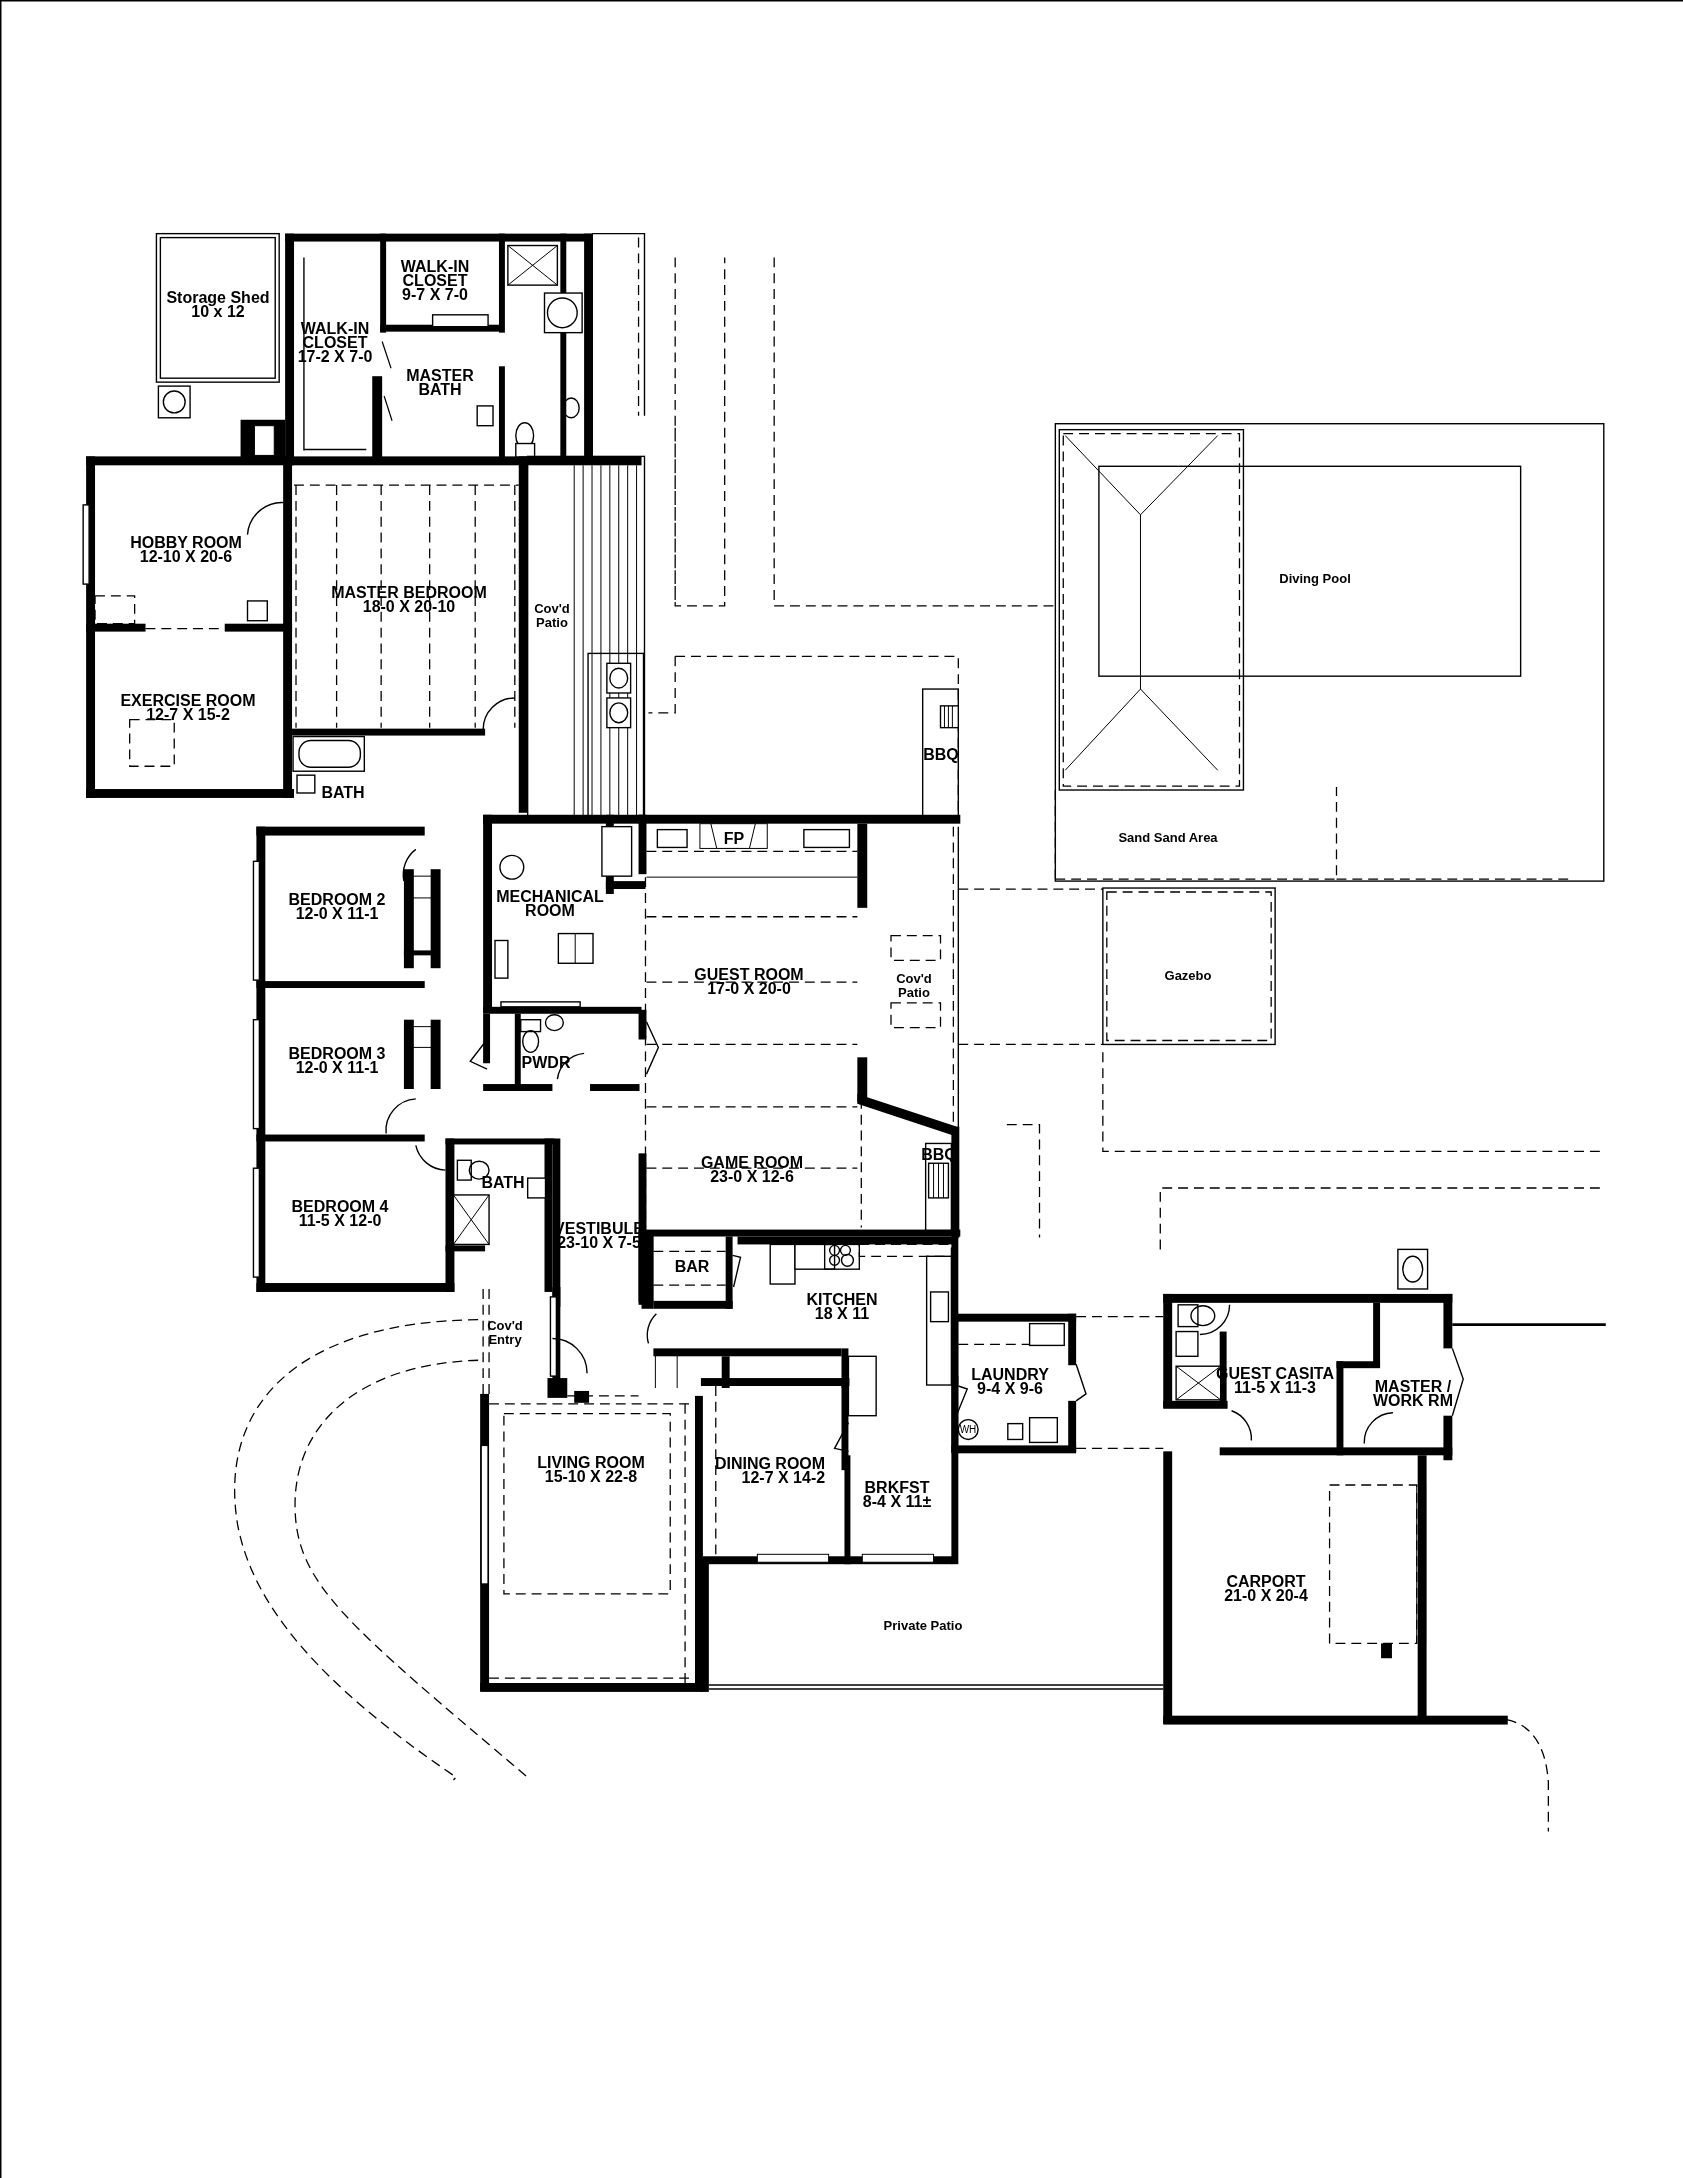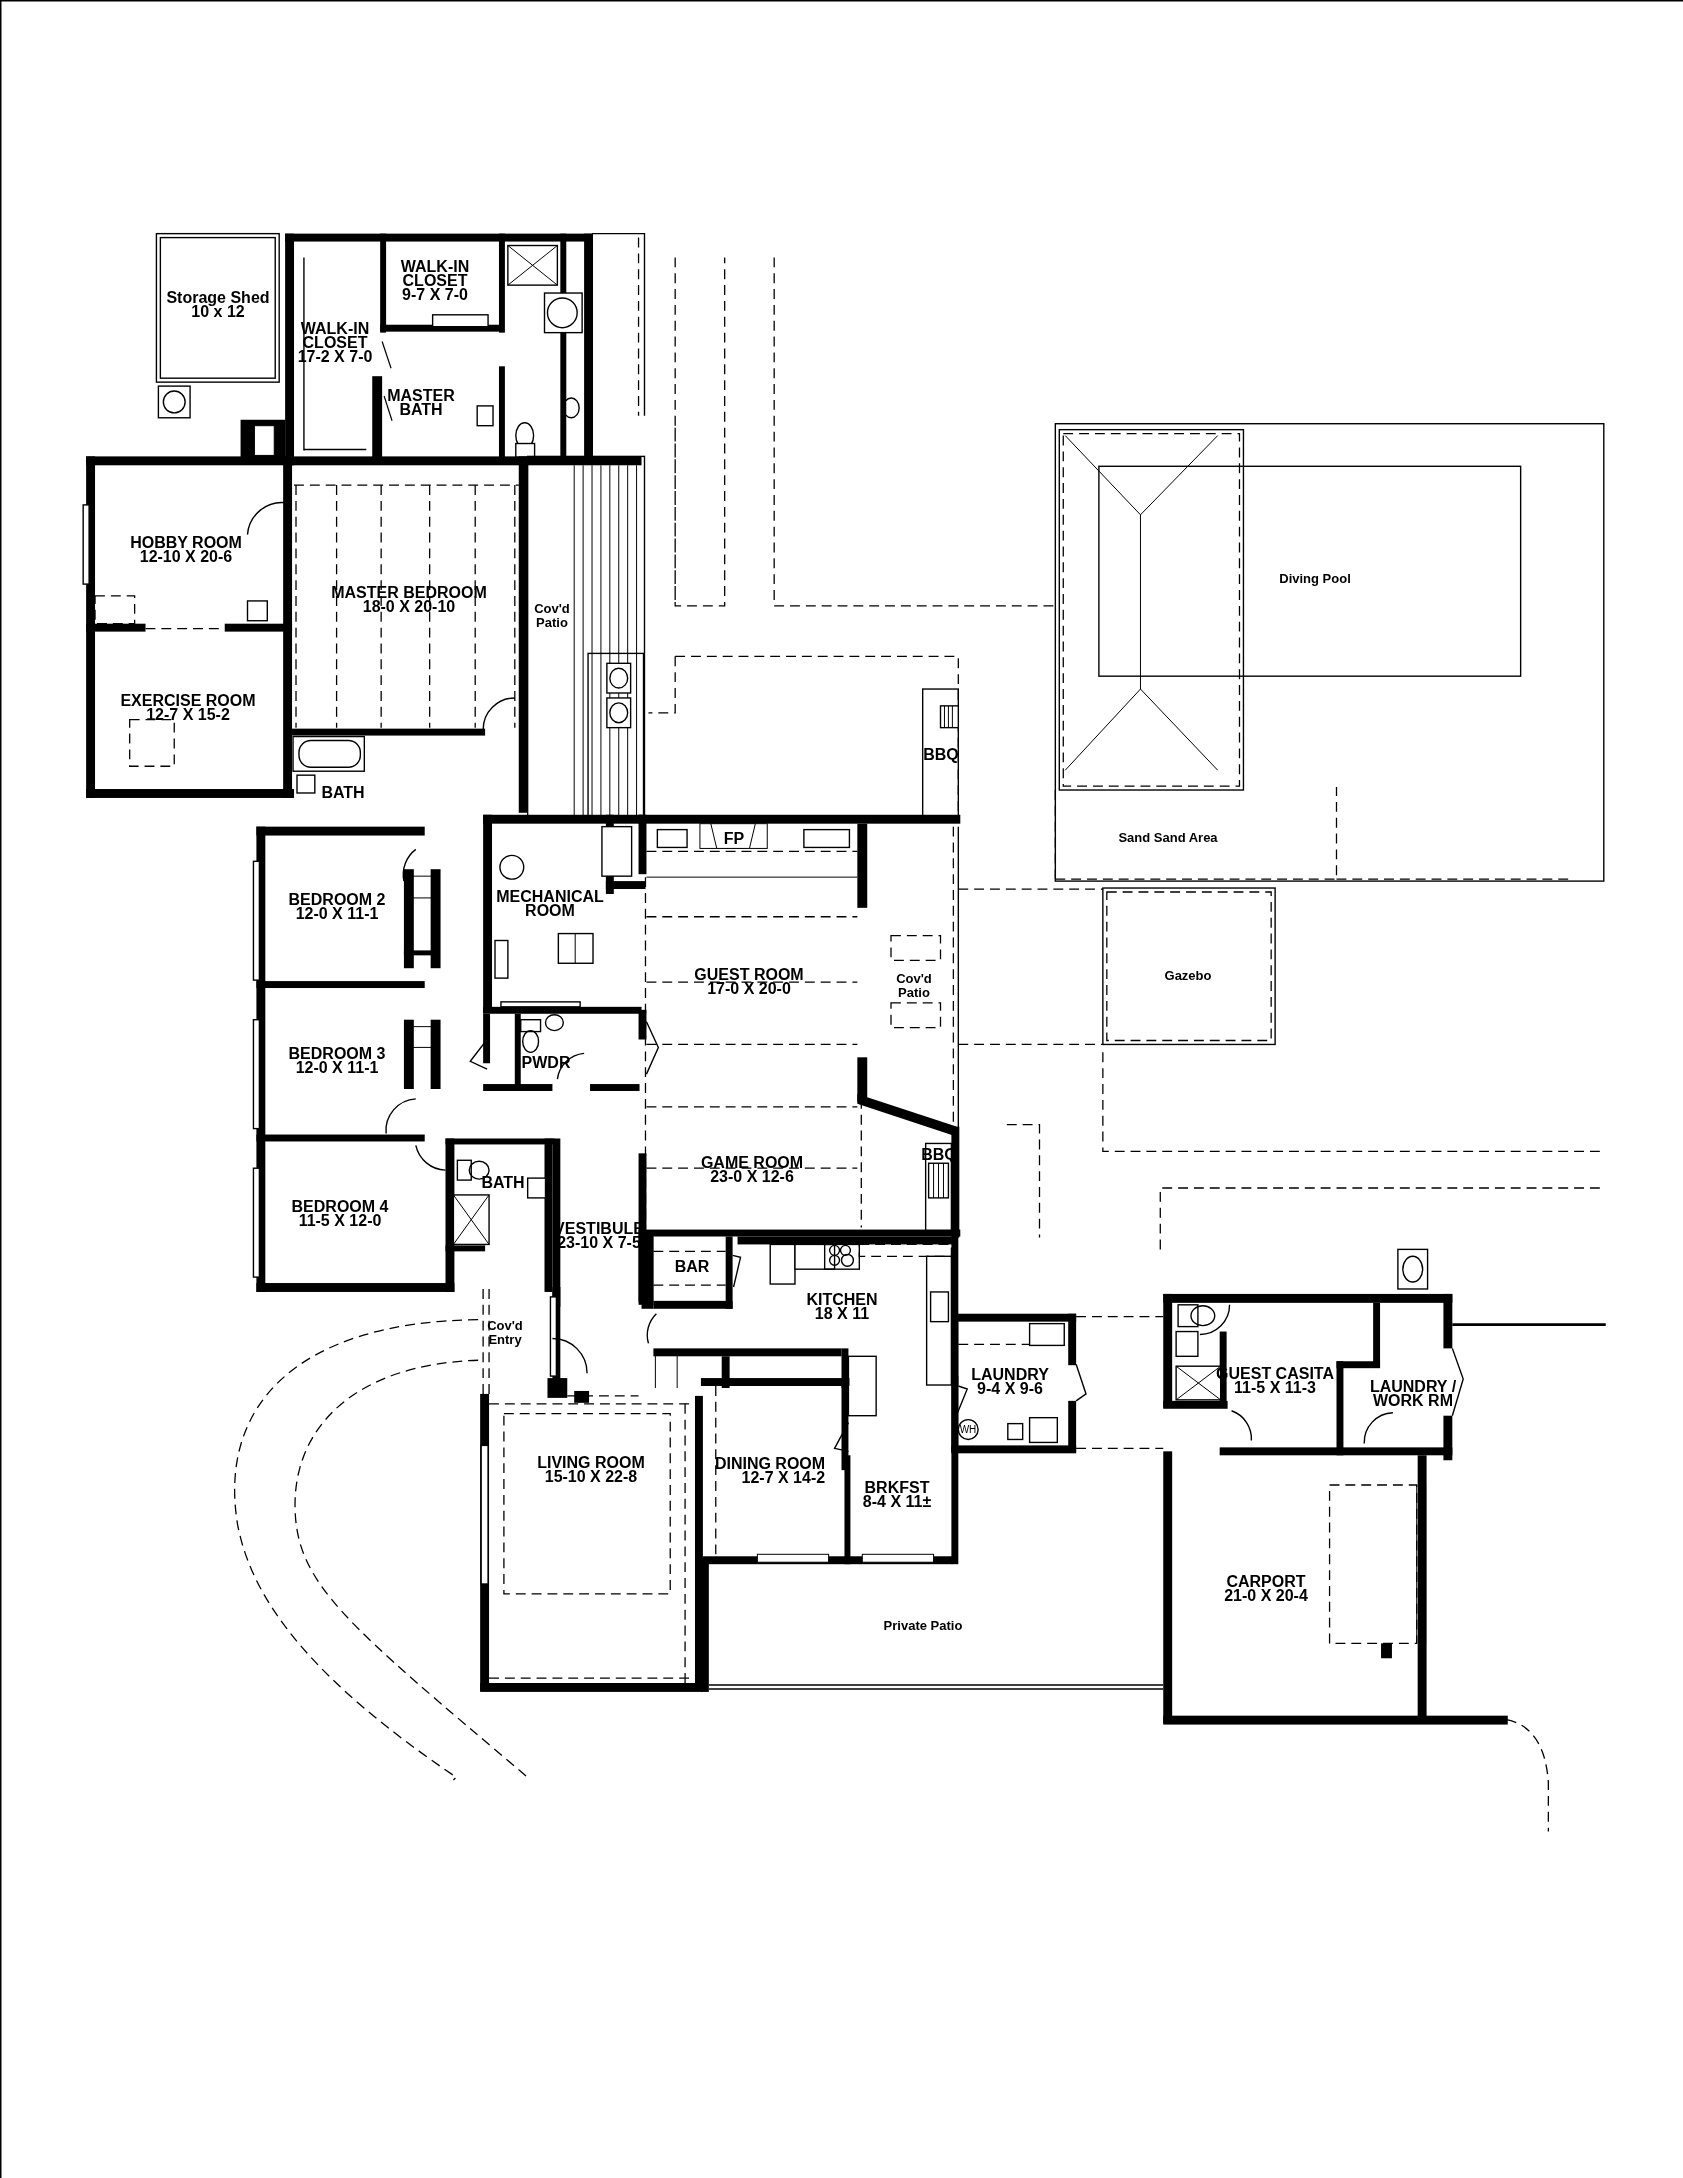--- a/index.html
+++ b/index.html
@@ -398,21 +398,21 @@
 <div class="lbl" style="left:335px;top:343px;">
   <span>WALK-IN</span>
   <span>CLOSET</span>
   <span>17-2 X 7-0</span>
 </div>
 <div class="lbl" style="left:435px;top:281px;">
   <span>WALK-IN</span>
   <span>CLOSET</span>
   <span>9-7 X 7-0</span>
 </div>
-<div class="lbl" style="left:421px;top:383px;margin-top:20px;">
+<div class="lbl" style="left:440px;top:383px;">
   <span>MASTER</span>
   <span>BATH</span>
 </div>
 <div class="lbl" style="left:186px;top:550px;">
   <span>HOBBY ROOM</span>
   <span>12-10 X 20-6</span>
 </div>
 <div class="lbl" style="left:409px;top:600px;">
   <span>MASTER BEDROOM</span>
   <span>18-0 X 20-10</span>
@@ -491,21 +491,21 @@
   <span>9-4 X 9-6</span>
 </div>
 <div class="lbl" style="left:968px;top:1430px;font-size:10px;font-weight:normal;">
   <span>WH</span>
 </div>
 <div class="lbl" style="left:1275px;top:1381px;">
   <span>GUEST CASITA</span>
   <span>11-5 X 11-3</span>
 </div>
 <div class="lbl" style="left:1413px;top:1394px;">
-  <span>LAUNDRY /</span>
+  <span>MASTER /</span>
   <span>WORK RM</span>
 </div>
 <div class="lbl" style="left:591px;top:1470px;">
   <span>LIVING ROOM</span>
   <span>15-10 X 22-8</span>
 </div>
 <div class="lbl" style="left:770px;top:1471px;text-align:right;">
   <span>DINING ROOM</span>
   <span>12-7 X 14-2</span>
 </div>

